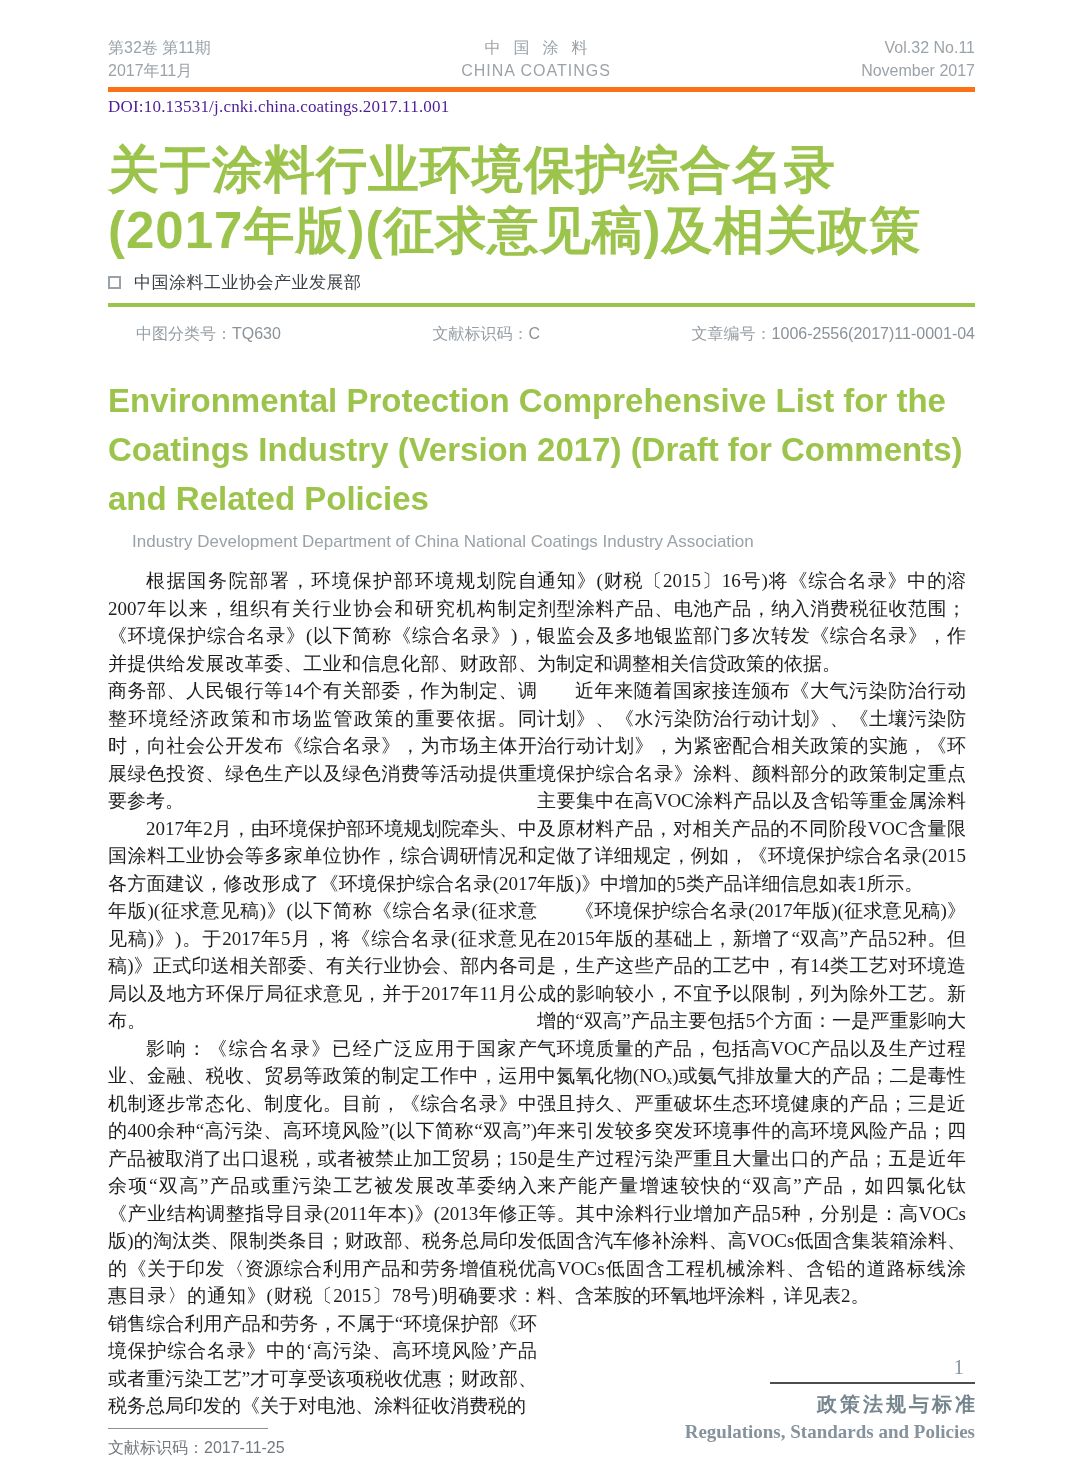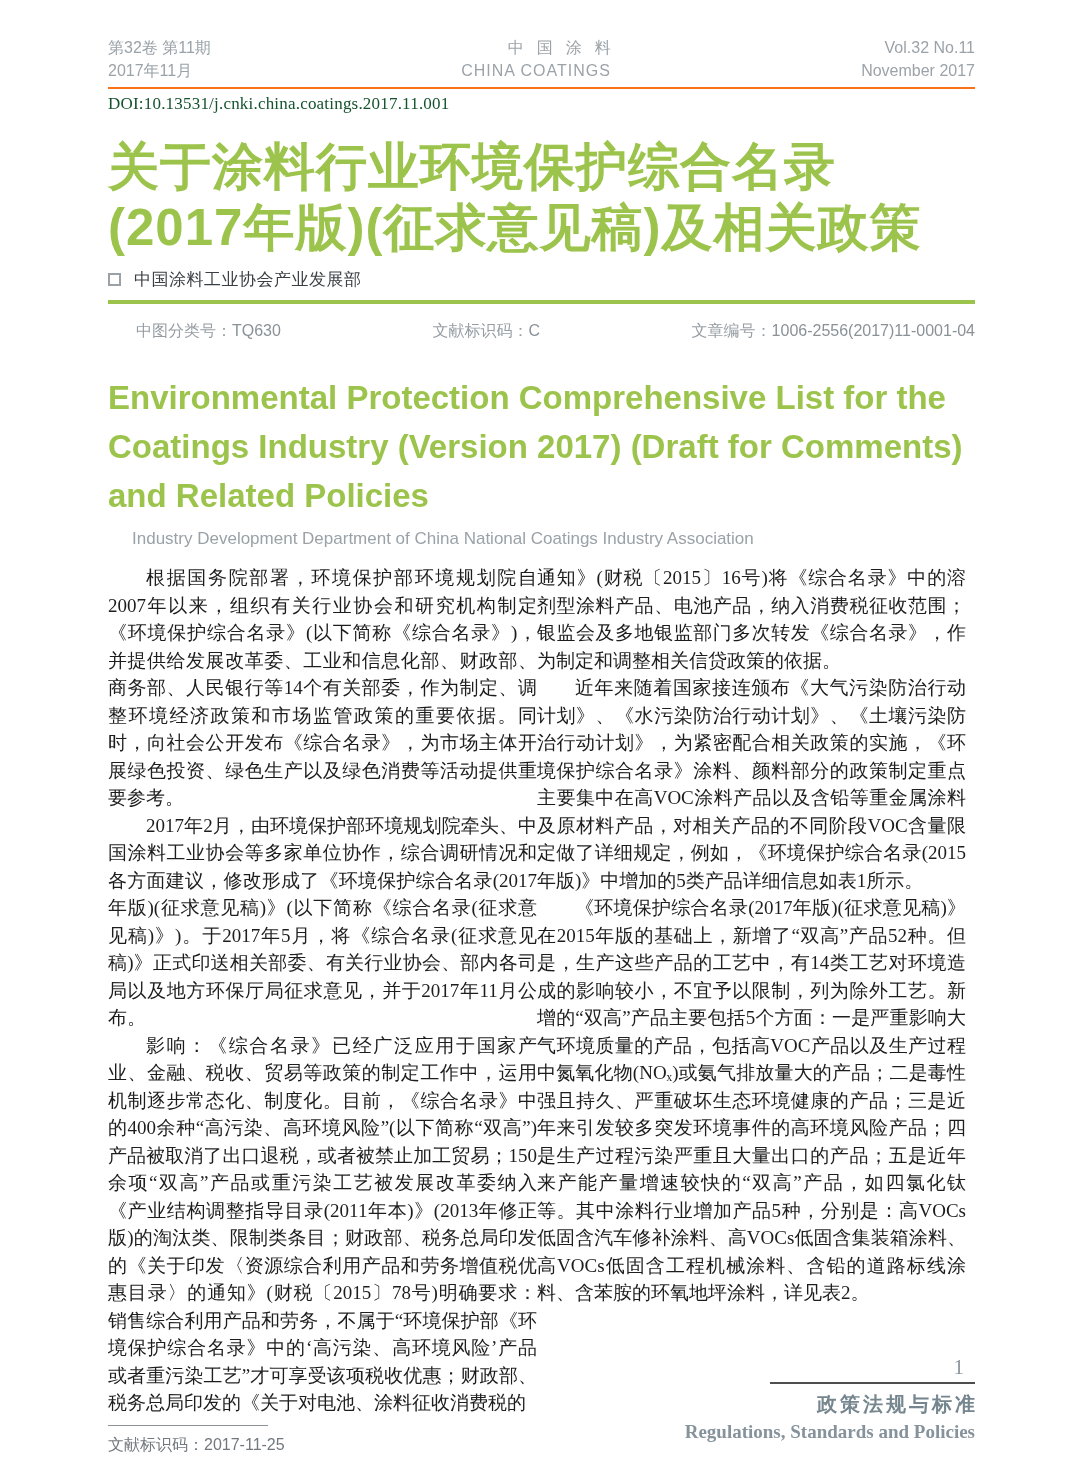--- a/index.html
+++ b/index.html
@@ -10,32 +10,32 @@
     background:#ffffff;
     overflow:hidden;
     font-family:"Liberation Sans","DejaVu Sans",sans-serif;
   }
   .content { position:absolute; left:108px; right:100px; top:36px; }
 
   
   .journal-header {
     display:flex; justify-content:space-between; align-items:flex-start;
     color:#9ba3a9; font-size:16px; line-height:23px;
-    border-bottom:2px solid #f97316; padding-bottom:5px;
+    border-bottom:5px solid #f97316; padding-bottom:5px;
   }
   .jh-cell { white-space:nowrap; }
-  .jh-center { text-align:right; }
+  .jh-center { text-align:center; }
   .jh-right { text-align:right; }
   .journal-name-cn { letter-spacing:13px; margin-right:-13px; }
   .journal-name-en { letter-spacing:1px; }
 
   .doi-line {
     margin-top:5px;
     font-family:"Liberation Serif","DejaVu Serif",serif;
-    font-size:17px; color:#14532d; letter-spacing:0.2px;
+    font-size:17px; color:#4c1d95; letter-spacing:0.2px;
   }
 
   
   .title-cn {
     margin-top:22px;
     font-size:51px; font-weight:700; line-height:61px;
     color:#9cc44c; letter-spacing:1px;
   }
   .title-cn .t-line { display:block; }
 

